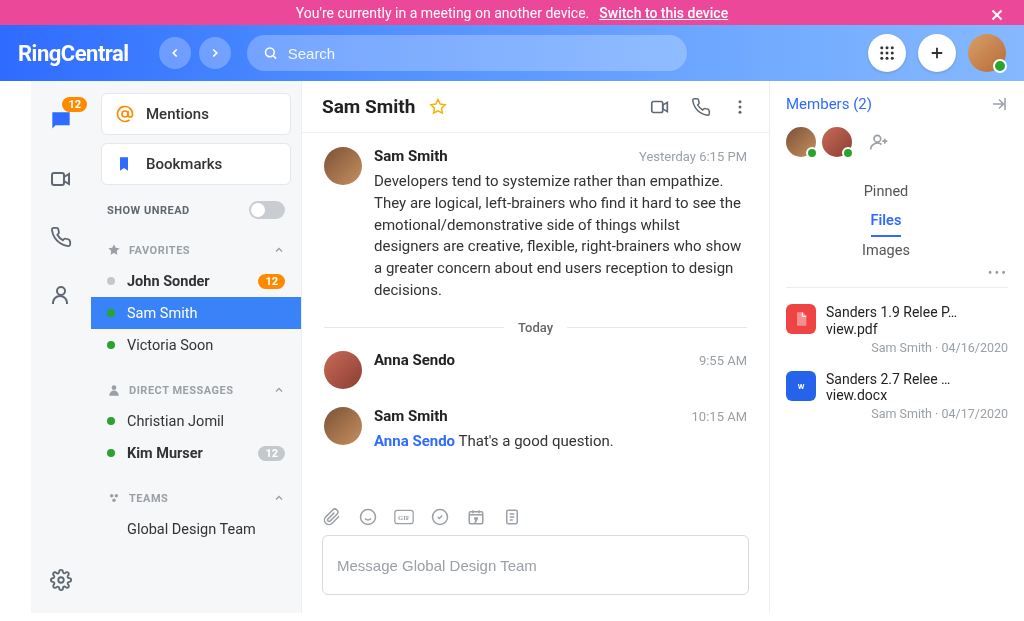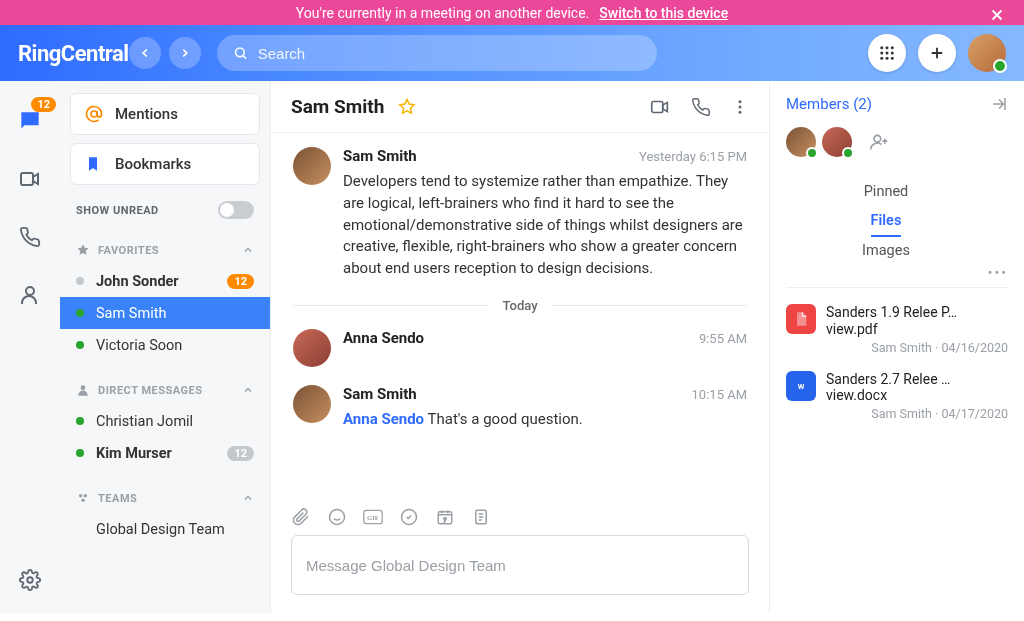--- a/index.html
+++ b/index.html
@@ -6,32 +6,32 @@
 body { font-family: -apple-system, BlinkMacSystemFont, "Segoe UI", Roboto, sans-serif; font-size: 14px; color: #333; background: #fff; width: 1024px; height: 621px; overflow: hidden; }
 svg { display: block; }
 
 
 .banner { height: 25px; background: #ec4899; color: #fff; display: flex; align-items: center; justify-content: center; position: relative; font-size: 14px; }
 .banner a { color: #fff; text-decoration: underline; margin-left: 10px; font-weight: 500; }
 .banner .close { position: absolute; right: 18px; top: 6px; cursor: pointer; }
 
 
 .header { height: 56px; background: linear-gradient(90deg, #2f6bff 0%, #4b8bff 30%, #72abff 75%, #85b8ff 100%); display: flex; align-items: center; padding: 0 18px; }
-.logo { color: #fff; font-size: 22px; font-weight: 700; letter-spacing: -0.5px; }
+.logo { color: #fff; font-size: 22px; font-weight: 700; margin-right: 30px; letter-spacing: -0.5px; }
 .navbtn { width: 32px; height: 32px; border-radius: 50%; background: rgba(255,255,255,0.25); display: flex; align-items: center; justify-content: center; margin-right: 8px; cursor: pointer; }
 .searchwrap { flex: 0 0 440px; height: 36px; background: rgba(255,255,255,0.25); border-radius: 18px; display: flex; align-items: center; padding: 0 16px; margin-left: 8px; }
 .searchwrap input { background: transparent; border: none; outline: none; color: #fff; font-size: 15px; margin-left: 10px; width: 100%; }
 .searchwrap input::placeholder { color: rgba(255,255,255,0.9); }
 .header-spacer { flex: 1; }
 .hbtn { width: 38px; height: 38px; border-radius: 50%; background: #fff; display: flex; align-items: center; justify-content: center; margin-left: 12px; cursor: pointer; box-shadow: 0 1px 3px rgba(0,0,0,0.15); }
 .avatar-top { width: 38px; height: 38px; border-radius: 50%; margin-left: 12px; position: relative; background: linear-gradient(135deg,#d9a066,#b56a3a); }
 .avatar-top::after { content:""; position:absolute; width:10px; height:10px; background:#29a52e; border:2px solid #fff; border-radius:50%; bottom:-1px; right:-1px; }
 
 
-.layout { display: flex; height: calc(621px - 33px - 56px); }
+.layout { display: flex; height: calc(621px - 33px - 56px); margin-left: 31px; }
 
 
 .rail { width: 60px; background: #f6f7f9; display: flex; flex-direction: column; align-items: center; padding-top: 26px; }
 .rail-item { width: 28px; height: 28px; margin-bottom: 30px; position: relative; cursor: pointer; display:flex; align-items:center; justify-content:center; }
 .rail-item.active svg { fill: #2f6bff; }
 .rail .badge { position: absolute; top: -10px; right: -12px; background: #ff8a00; color: #fff; font-size: 11px; font-weight: 700; border-radius: 10px; padding: 1px 6px; }
 .rail-spacer { flex: 1; }
 .rail-bottom { margin-bottom: 22px; cursor:pointer; }
 
 

